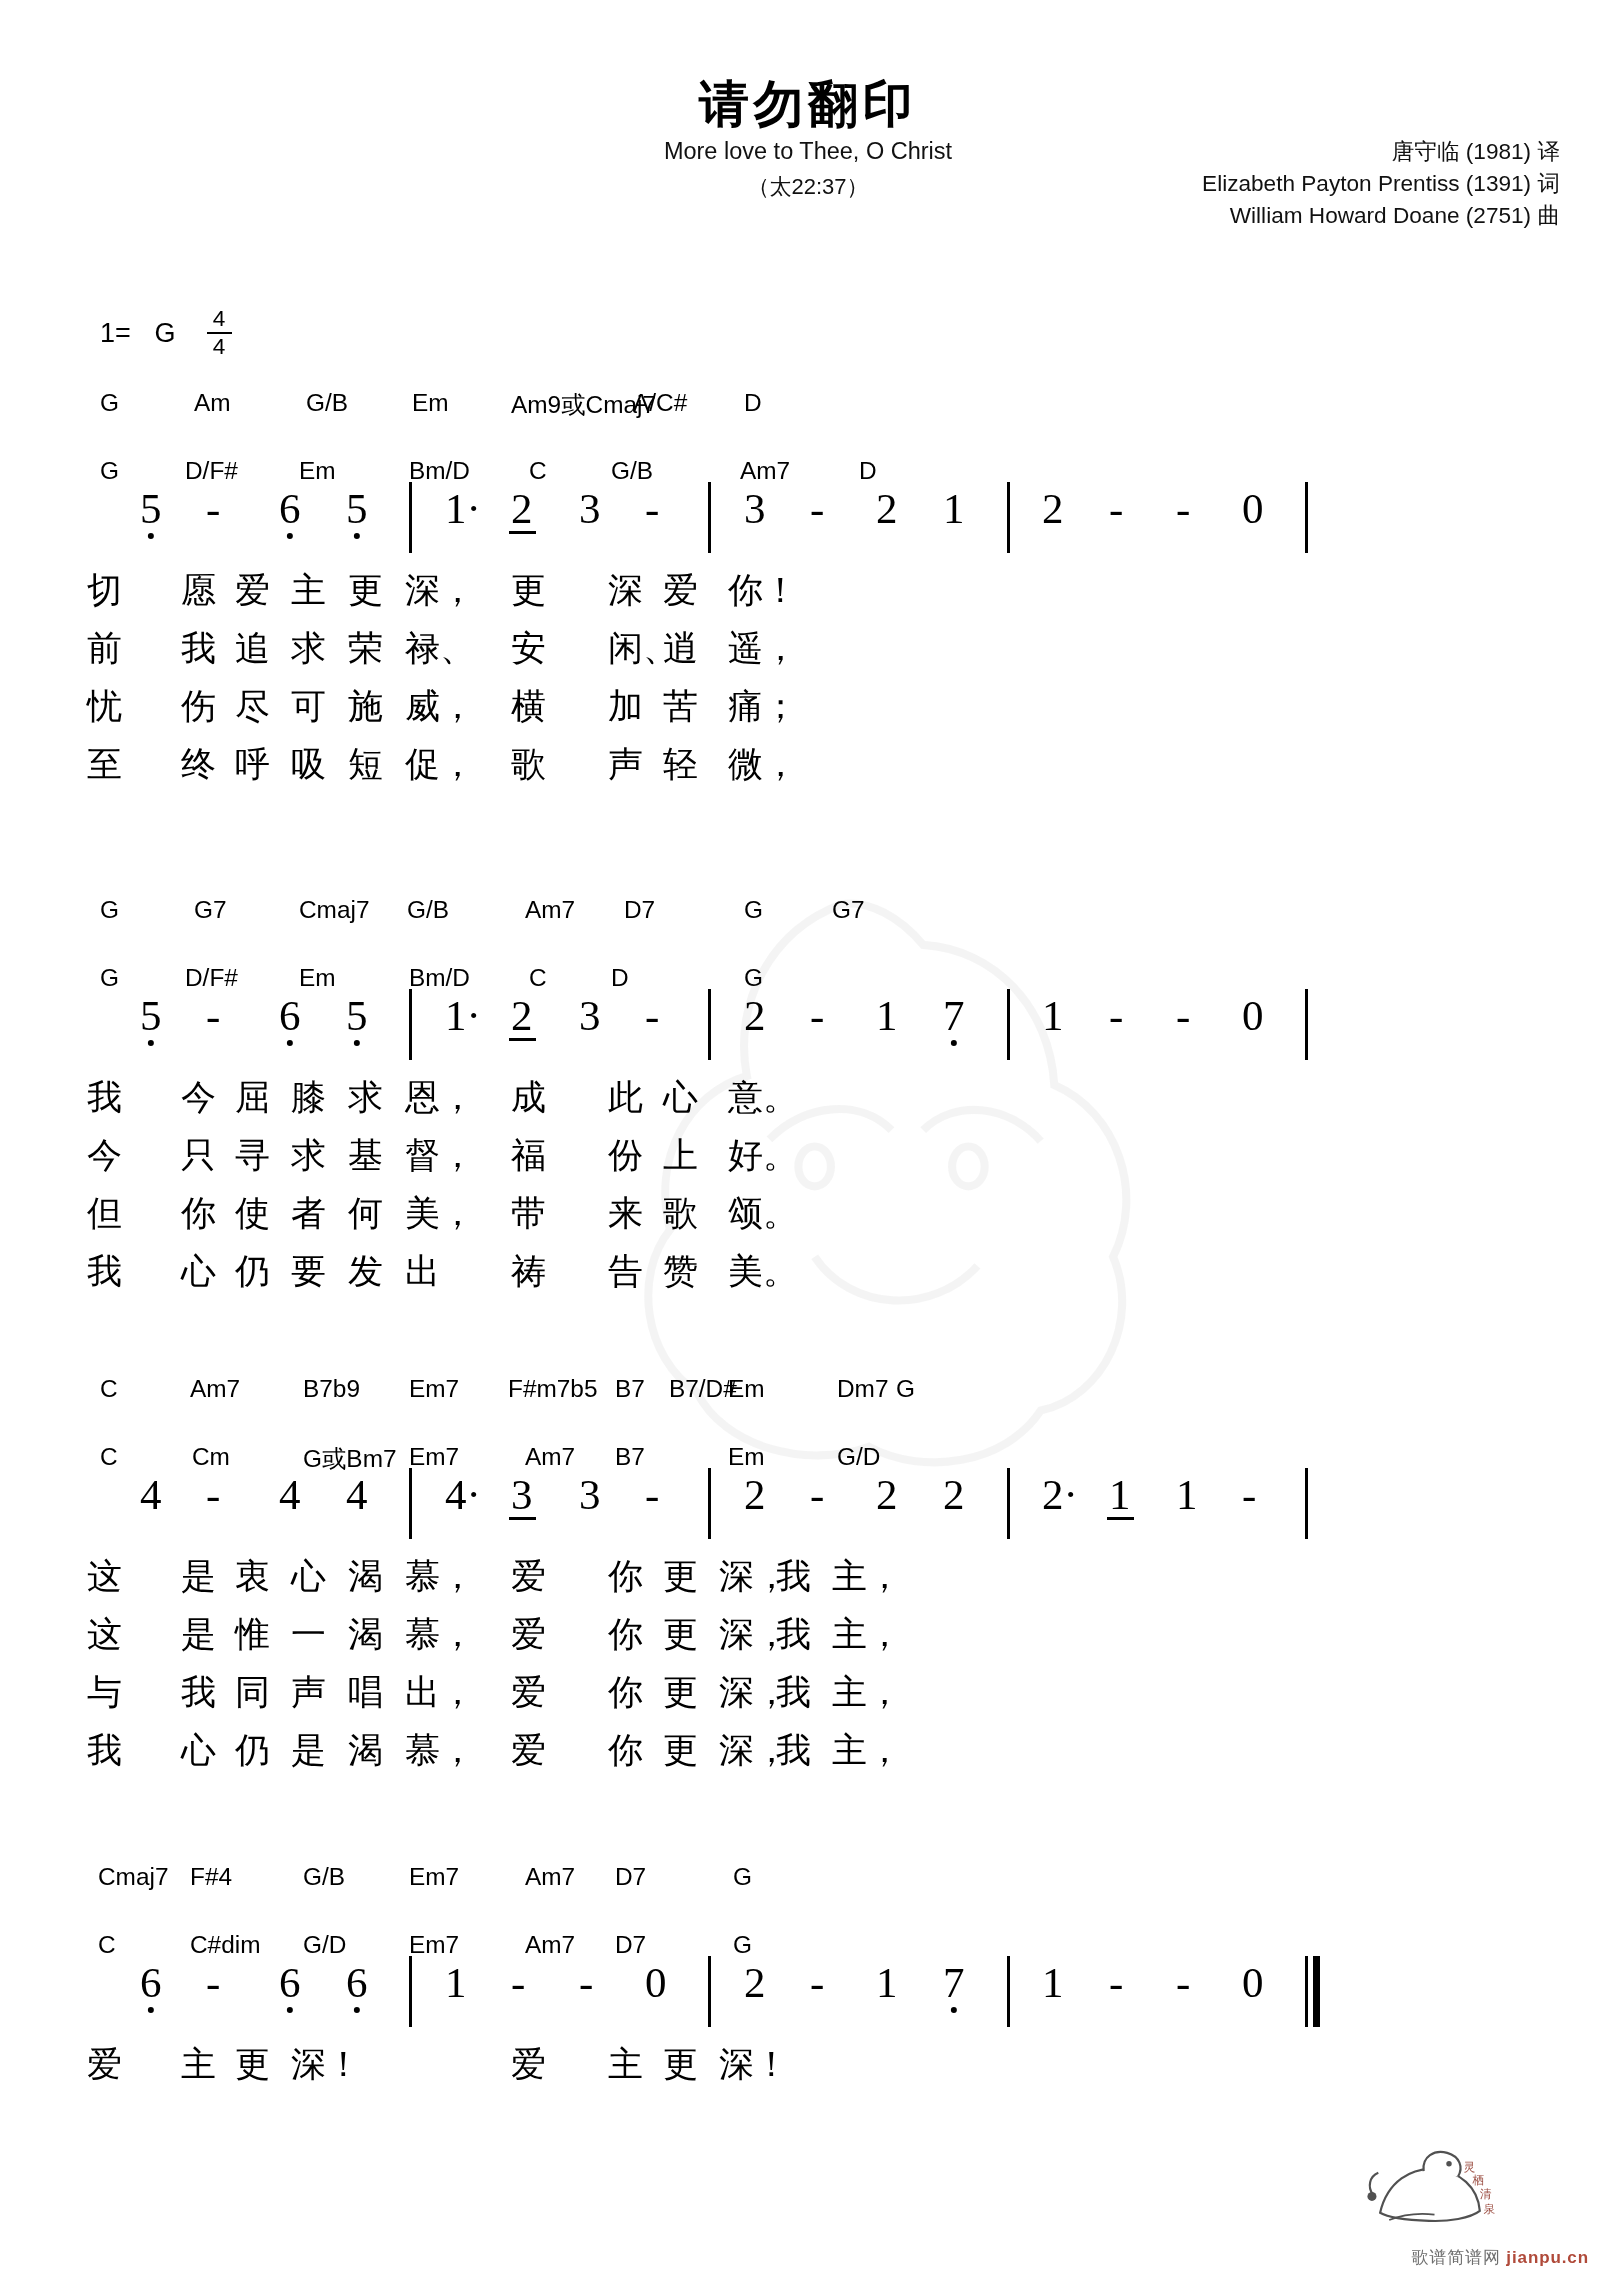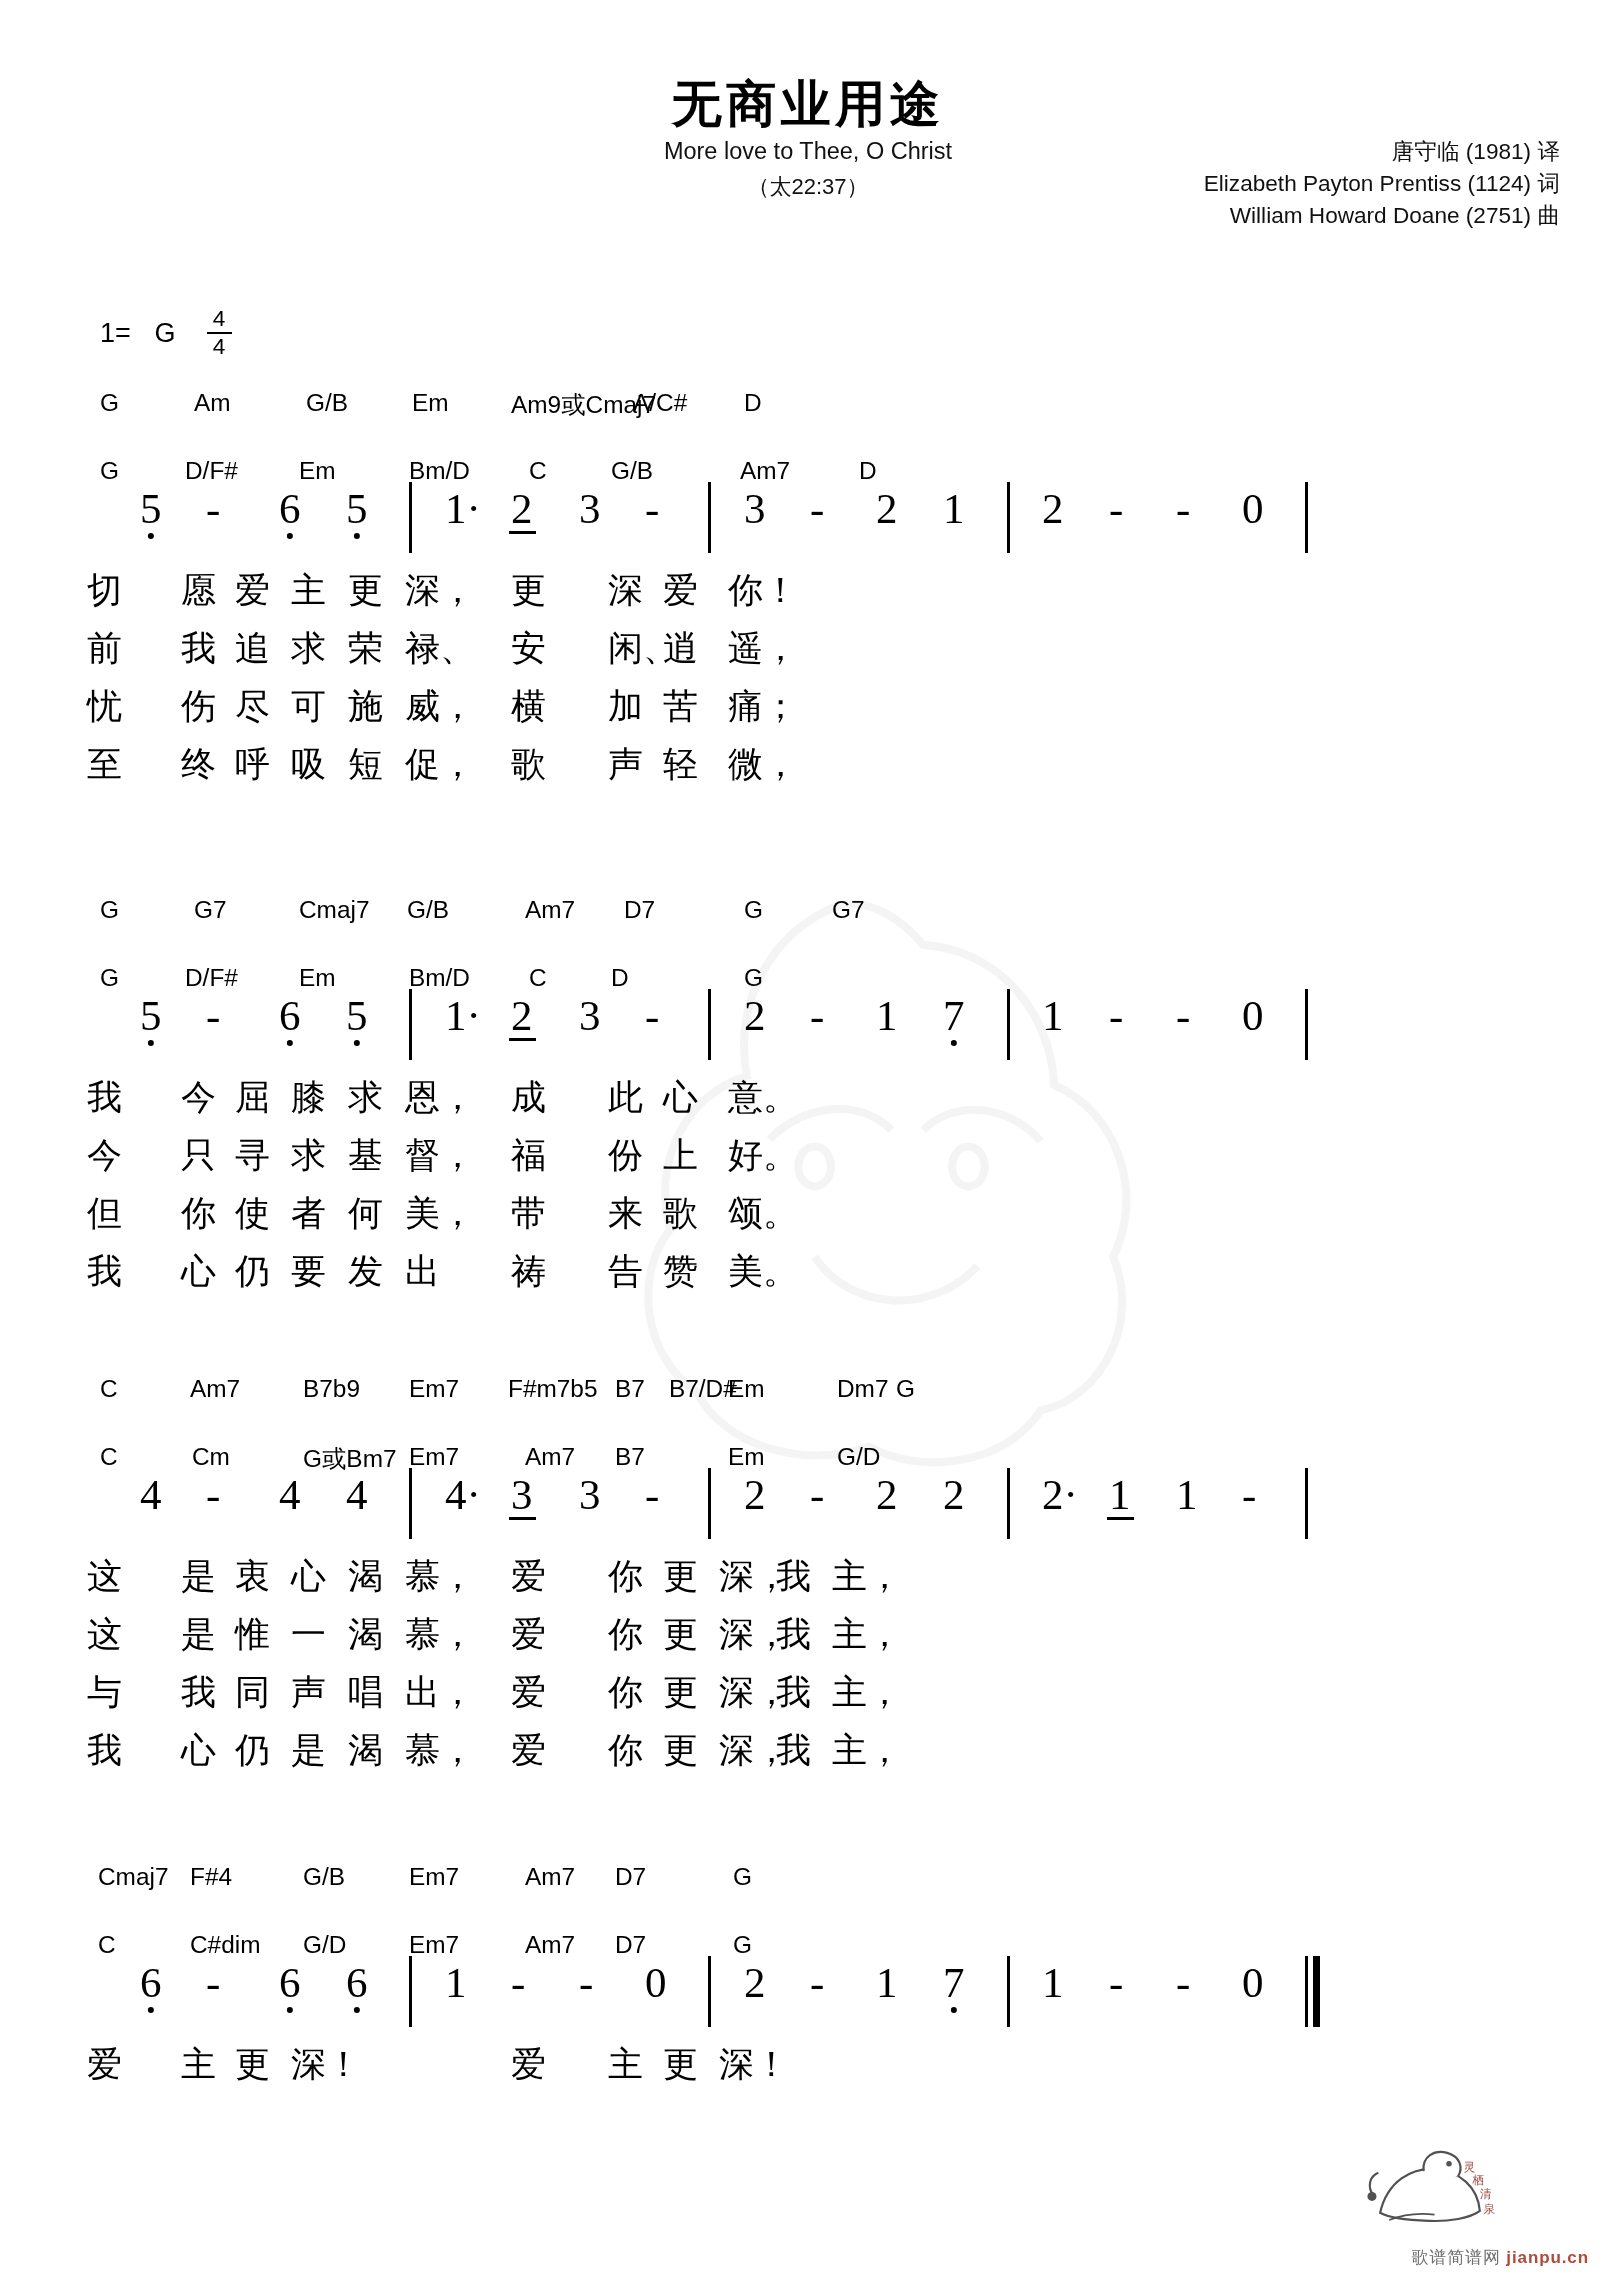--- a/index.html
+++ b/index.html
@@ -96,27 +96,27 @@
     <path d="M330 40 C250 70 210 150 225 230 C160 250 120 320 140 400 C100 450 110 540 170 580
              C200 640 290 665 360 640 C420 672 510 660 550 600 C620 585 660 500 630 430
              C665 360 635 270 565 240 C560 155 500 90 420 85 C395 55 360 35 330 40 Z"></path>
     <path d="M250 300 C290 260 350 255 385 290"></path>
     <path d="M420 290 C455 255 515 262 550 302"></path>
     <path d="M300 430 C340 490 430 495 480 440"></path>
     <ellipse cx="300" cy="330" rx="18" ry="22"></ellipse>
     <ellipse cx="470" cy="330" rx="18" ry="22"></ellipse>
   </svg>
 
-  <div class="title">无商业用途</div>
+  <div class="title">请勿翻印</div>
   <div class="subtitle">More love to Thee, O Christ</div>
   <div class="scripture">（太22:37）</div>
 
   <div class="credits">
     <div>唐守临 (1981) 译</div>
-    <div>Elizabeth Payton Prentiss (1124) 词</div>
+    <div>Elizabeth Payton Prentiss (1391) 词</div>
     <div>William Howard Doane (2751) 曲</div>
   </div>
 
   <div class="keyblock">
     <span class="do">1=</span>
     <span class="tonic">G</span>
     <span class="meter">
       <span class="num">4</span>
       <span class="bar"></span>
       <span class="den">4</span>

